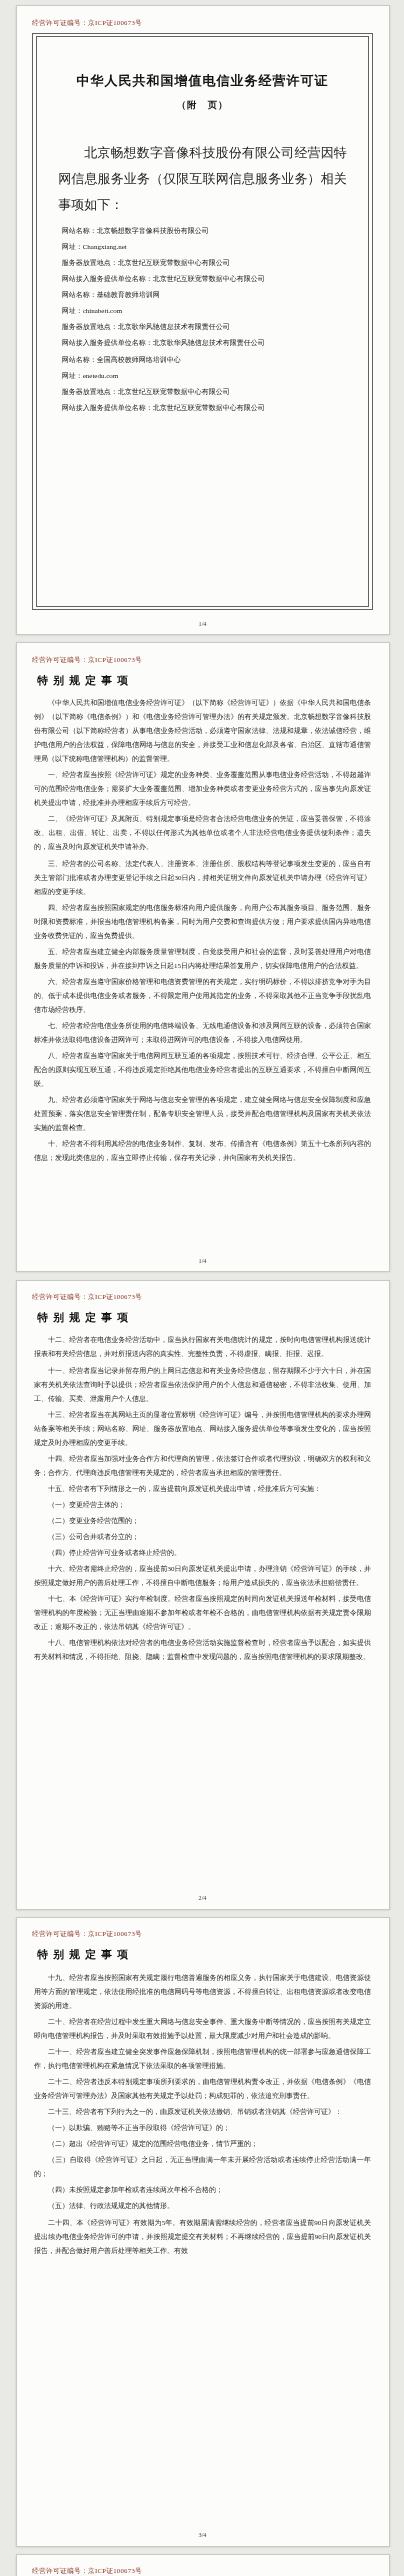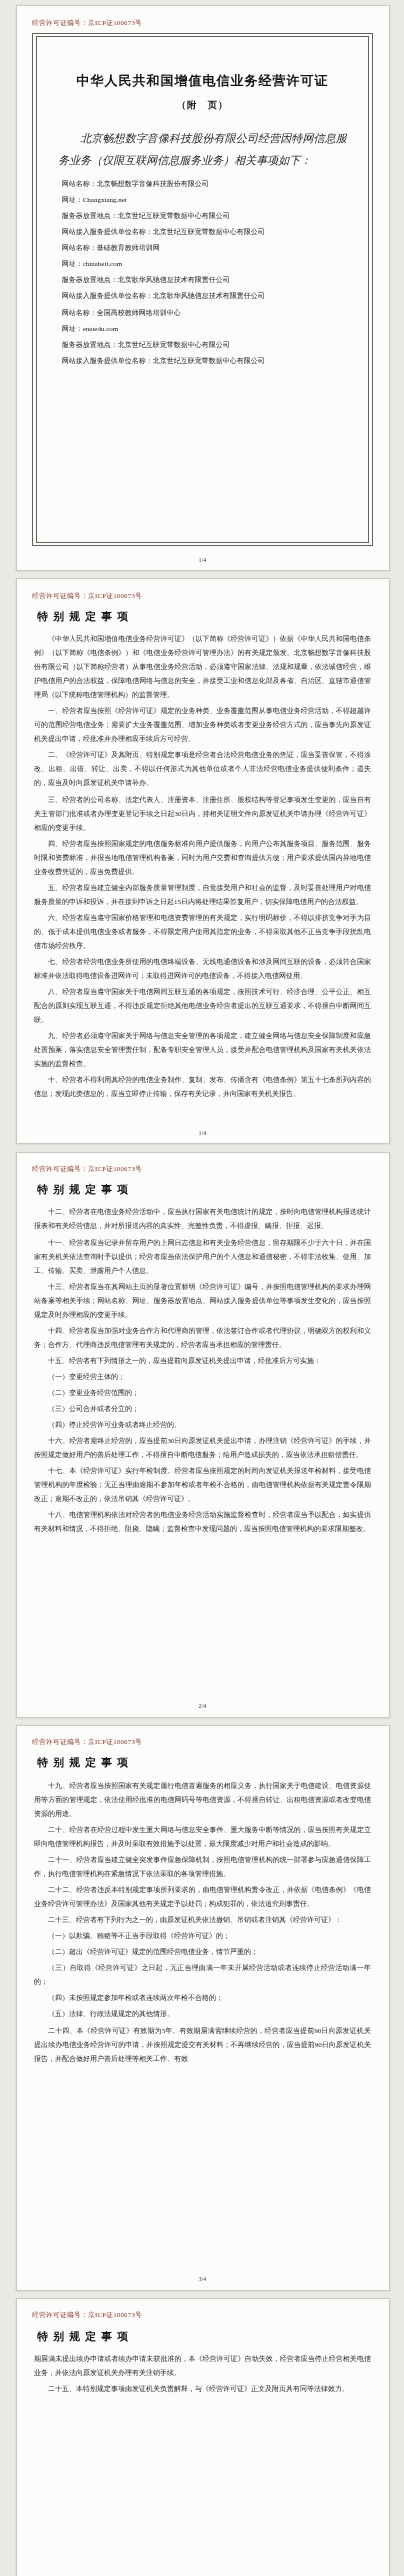--- a/index.html
+++ b/index.html
@@ -5,21 +5,21 @@
   * { margin:0; padding:0; box-sizing:border-box; }
   html { background:#e9e9e6; }
   body {
     width:405px;
     background:#e9e9e6;
     font-family:"Liberation Serif","DejaVu Serif",serif;
     color:#2b2b2b;
   }
   .stack { padding:5.2px 0 7.7px; }
   .page {
-    width:374px; height:566px;
+    width:374px; height:630px;
     margin:0 auto 7.2px;
     background:#fcfcfa;
     border:0.5px solid #c9c9c4;
     box-shadow:0 0.5px 2.1px rgba(0,0,0,.15);
     position:relative;
     padding:12.4px 15.5px 24px;
     display:flex; flex-direction:column;
   }
   .doc-no { font-size:6.7px; letter-spacing:0.3px; color:#8a3324; }
   .doc-no .num { color:#8a3324; }
@@ -29,22 +29,22 @@
   .cert-inner { height:100%; border:0.5px solid #63625e; padding:19.6px 21.6px 10.3px; }
   .cert-title {
     text-align:center; font-size:13px; font-weight:bold;
     letter-spacing:1px; color:#141414; margin-top:15.5px;
   }
   .cert-sub {
     text-align:center; font-size:9.3px; font-weight:bold;
     color:#141414; margin-top:8.2px; letter-spacing:1px;
   }
   .cert-intro {
-    margin-top:15px; font-size:11px; line-height:2.0;
-    text-indent:2em; color:#1f1f1f; text-align:justify;font-style:italic;
+    margin-top:28px; font-size:13px; line-height:2.0;
+    text-indent:2em; color:#1f1f1f; text-align:justify;
   }
   .pairs { margin-top:5.2px;font-family:Liberation Serif, serif; }
   .pairs p.pair-line { font-size:7px; line-height:2.3; color:#141414; padding-left:.5em; }
   .pairs .pair-label { color:#141414; }
   .pairs .pair-value { color:#141414; }
 
   
   .prov-title {
     text-align:left; font-size:10.8px; font-weight:bold; color:#141414;
     letter-spacing:5.2px; text-indent:5.2px; margin:9.3px 0 7.2px;

